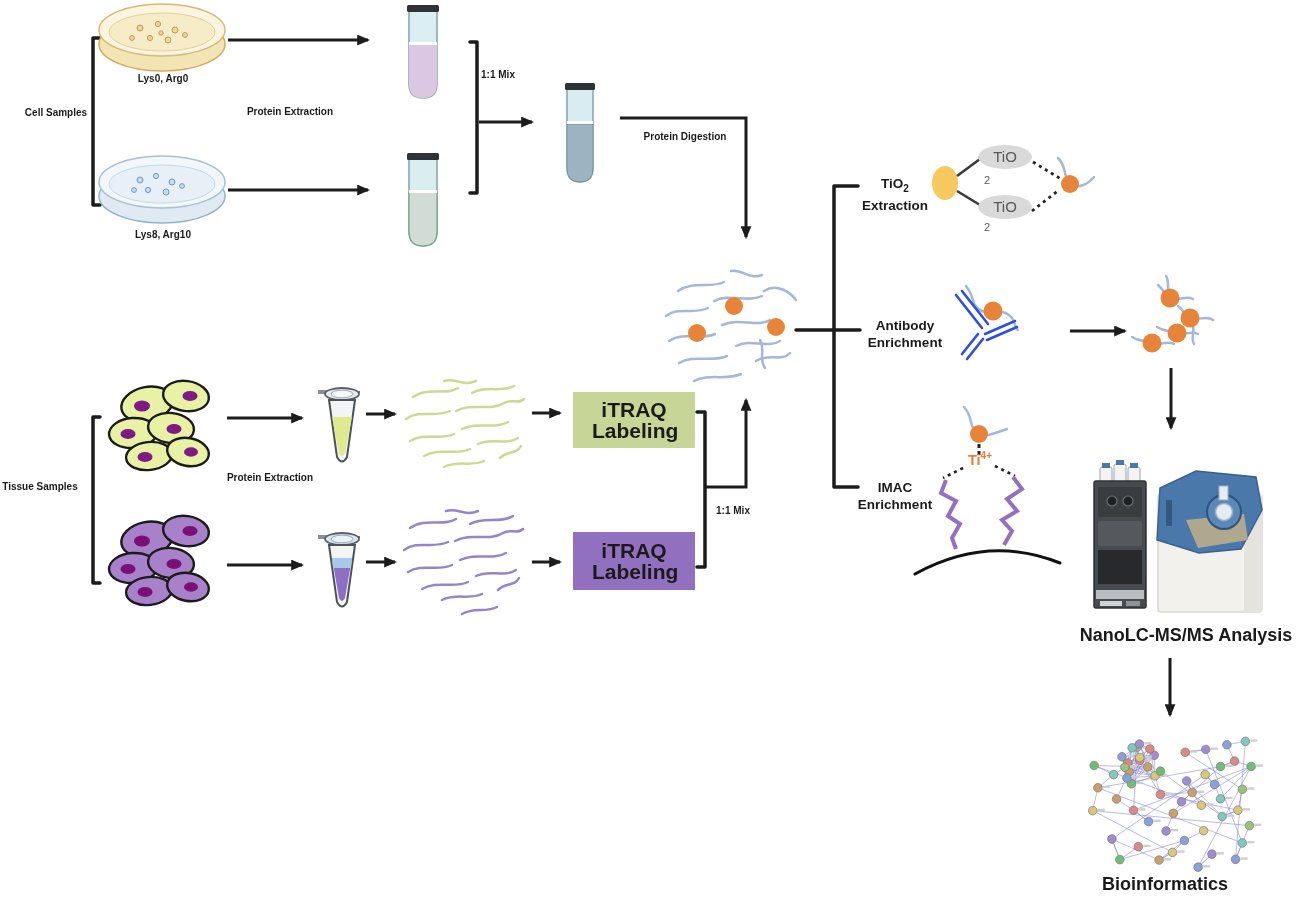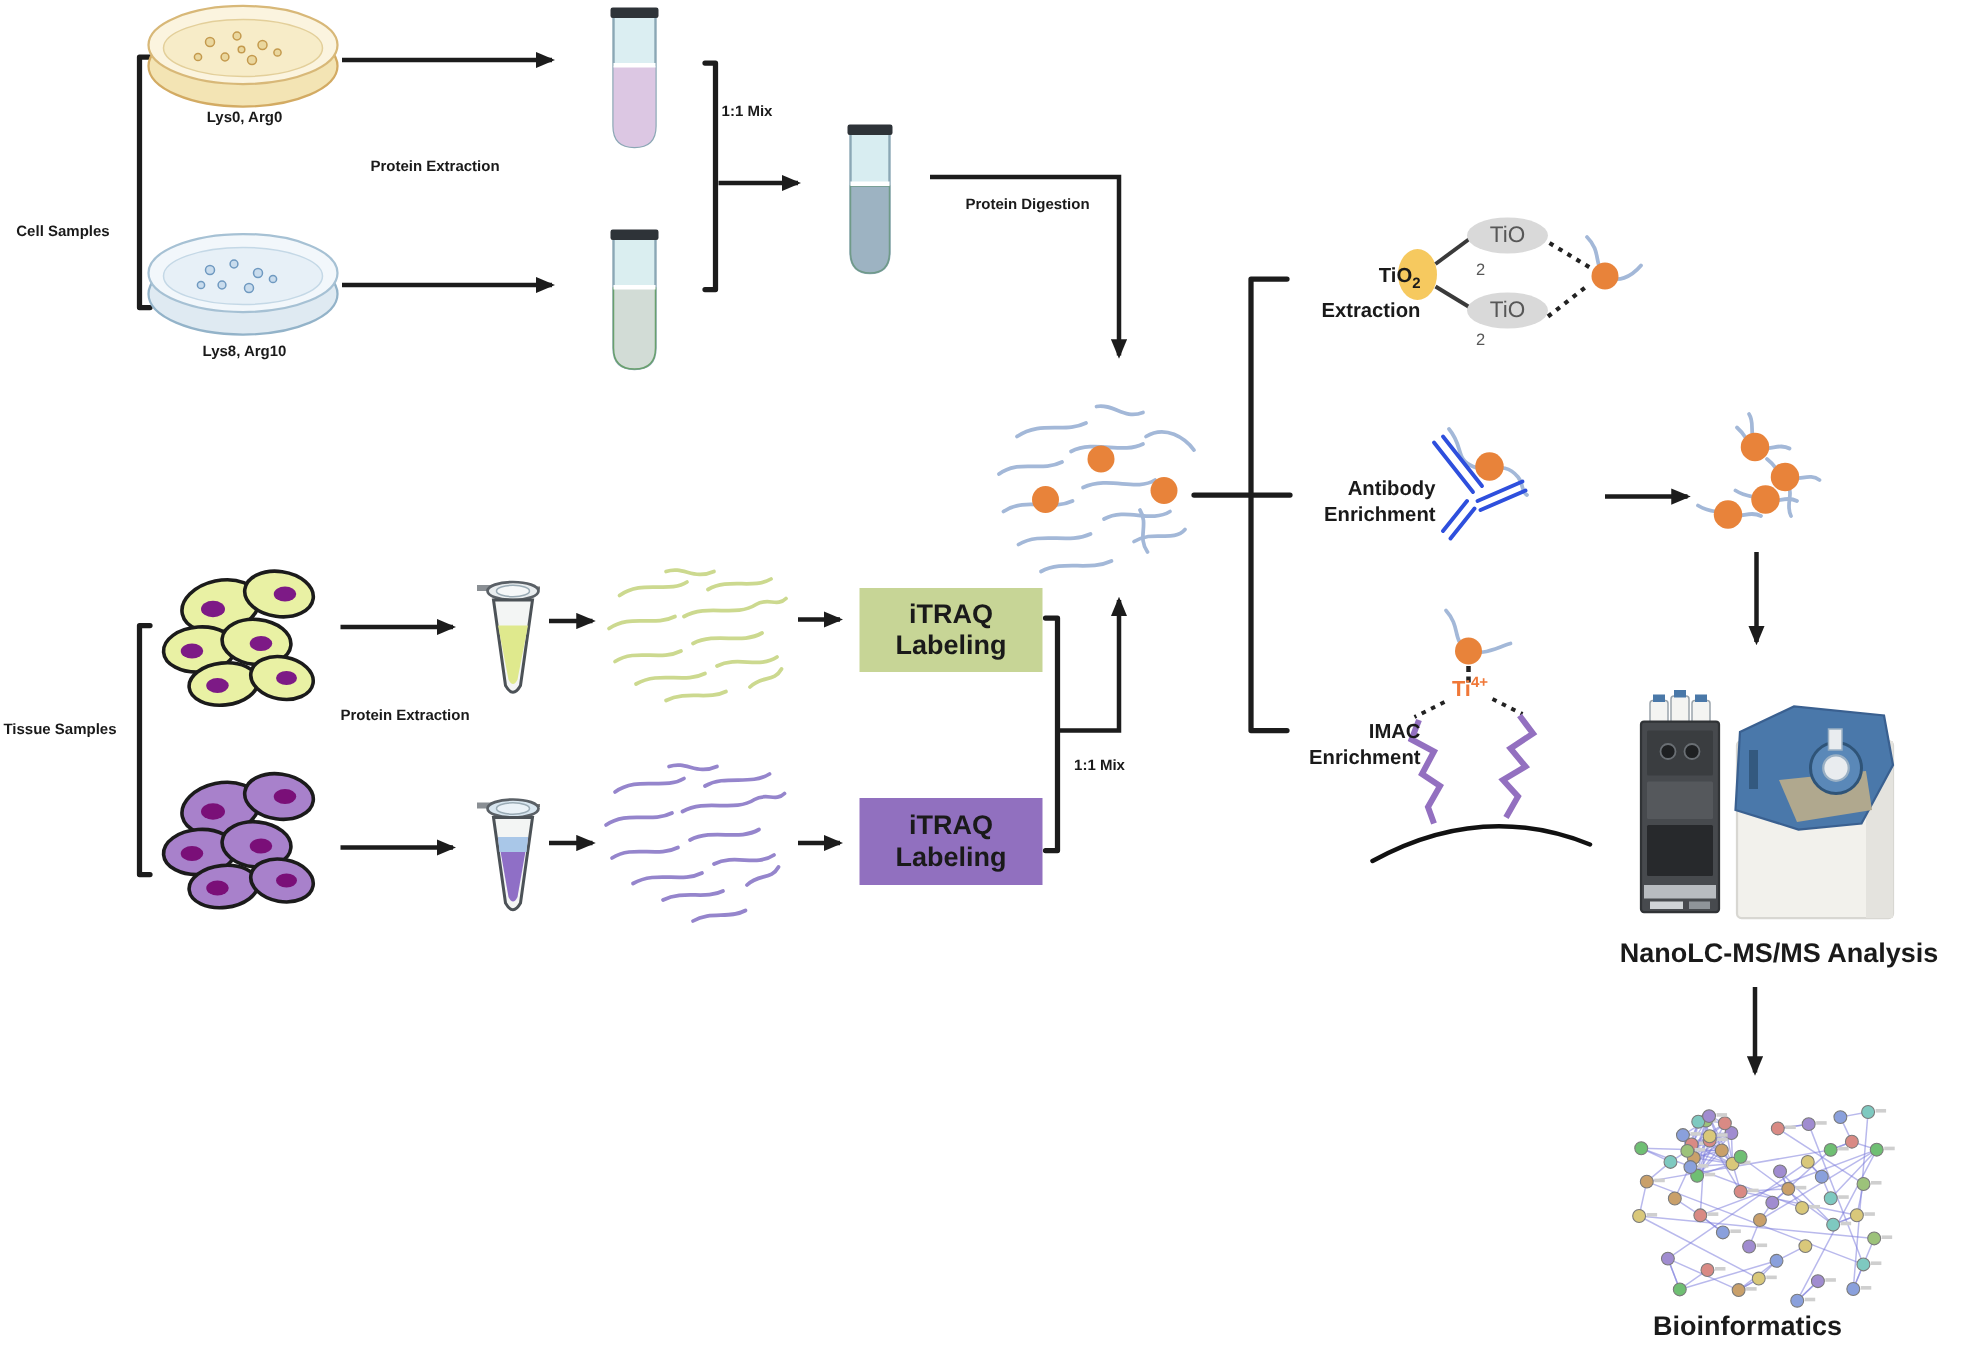--- a/index.html
+++ b/index.html
@@ -1,24 +1,24 @@
 <!DOCTYPE html>
 <html><head>
 <meta charset="utf-8">
 <style>
   html,body{margin:0;padding:0;background:#ffffff;}
   #canvas{position:relative;width:1314px;height:905px;background:#fff;overflow:hidden;
           font-family:"Liberation Sans","DejaVu Sans",sans-serif;font-weight:bold;color:#1a1a1a;}
   #gfx{position:absolute;left:0;top:0;}
   .lbl{position:absolute;text-align:center;font-size:10px;line-height:20px;white-space:normal;}
-  .lbl-sm{position:absolute;text-align:right;font-size:13.5px;line-height:17px;}
+  .lbl-sm{position:absolute;text-align:center;font-size:13.5px;line-height:17px;}
   .lbl-lg{position:absolute;text-align:center;font-size:18px;line-height:22px;}
   .mix{line-height:22px;}
   .boxtext{position:absolute;display:flex;align-items:center;justify-content:center;text-align:center;}
-  .boxtext span{display:block;width:84px;font-size:18px;line-height:21px;}
+  .boxtext span{display:block;width:84px;font-size:21px;line-height:21px;}
   .tio-text{position:absolute;text-align:center;font-weight:normal;color:#575757;font-size:15px;}
   .tio-sub{position:absolute;text-align:center;font-weight:normal;color:#575757;font-size:11px;}
   .ti4{position:absolute;text-align:center;color:#f07838;font-size:14.5px;}
   .ti4 sup{font-size:10px;}
   sub{font-size:10px;}
 </style>
 </head>
 <body>
 
 <div id="canvas">
@@ -509,21 +509,21 @@
         <circle cx="1245.3977718378408" cy="741.3151836420014" r="4.3" fill="#7ec9c0" stroke="#7a7a7a" stroke-width="0.7"></circle>
         <rect x="1197.1919765473306" y="790.5631849498317" width="7" height="2.4" fill="#cfcfcf"></rect>
         <circle cx="1192.1919765473306" cy="792.5631849498317" r="4.3" fill="#c9a06a" stroke="#7a7a7a" stroke-width="0.7"></circle>
         <circle cx="1214.521253587921" cy="784.4582881938937" r="4.3" fill="#8aa0dc" stroke="#7a7a7a" stroke-width="0.7"></circle>
         <circle cx="1173.3020915991171" cy="813.343069315582" r="4.3" fill="#c9a06a" stroke="#7a7a7a" stroke-width="0.7"></circle>
         <circle cx="1094.146432399818" cy="765.4858357615237" r="4.3" fill="#6fbf73" stroke="#7a7a7a" stroke-width="0.7"></circle>
         <circle cx="1113.6441473987159" cy="774.6098175051668" r="4.3" fill="#7ec9c0" stroke="#7a7a7a" stroke-width="0.7"></circle>
       </g>
 </svg>
 
-<div class="lbl" style="left:2px;top:103px;width:80px;margin-top:42px;">Cell Samples</div>
+<div class="lbl" style="left:16px;top:103px;width:80px;">Cell Samples</div>
 <div class="lbl" style="left:98px;top:69px;width:130px;">Lys0, Arg0</div>
 <div class="lbl" style="left:98px;top:225px;width:130px;">Lys8, Arg10</div>
 <div class="lbl" style="left:234px;top:102px;width:112px;">Protein Extraction</div>
 <div class="lbl mix" style="left:478px;top:64px;width:40px;">1:1 Mix</div>
 <div class="lbl" style="left:629px;top:127px;width:112px;">Protein Digestion</div>
 <div class="lbl" style="left:0px;top:477px;width:80px;">Tissue Samples</div>
 <div class="lbl" style="left:214px;top:468px;width:112px;">Protein Extraction</div>
 
 <div class="boxtext" style="left:573px;top:392px;width:122px;height:56px;">
   <span>iTRAQ Labeling</span>

